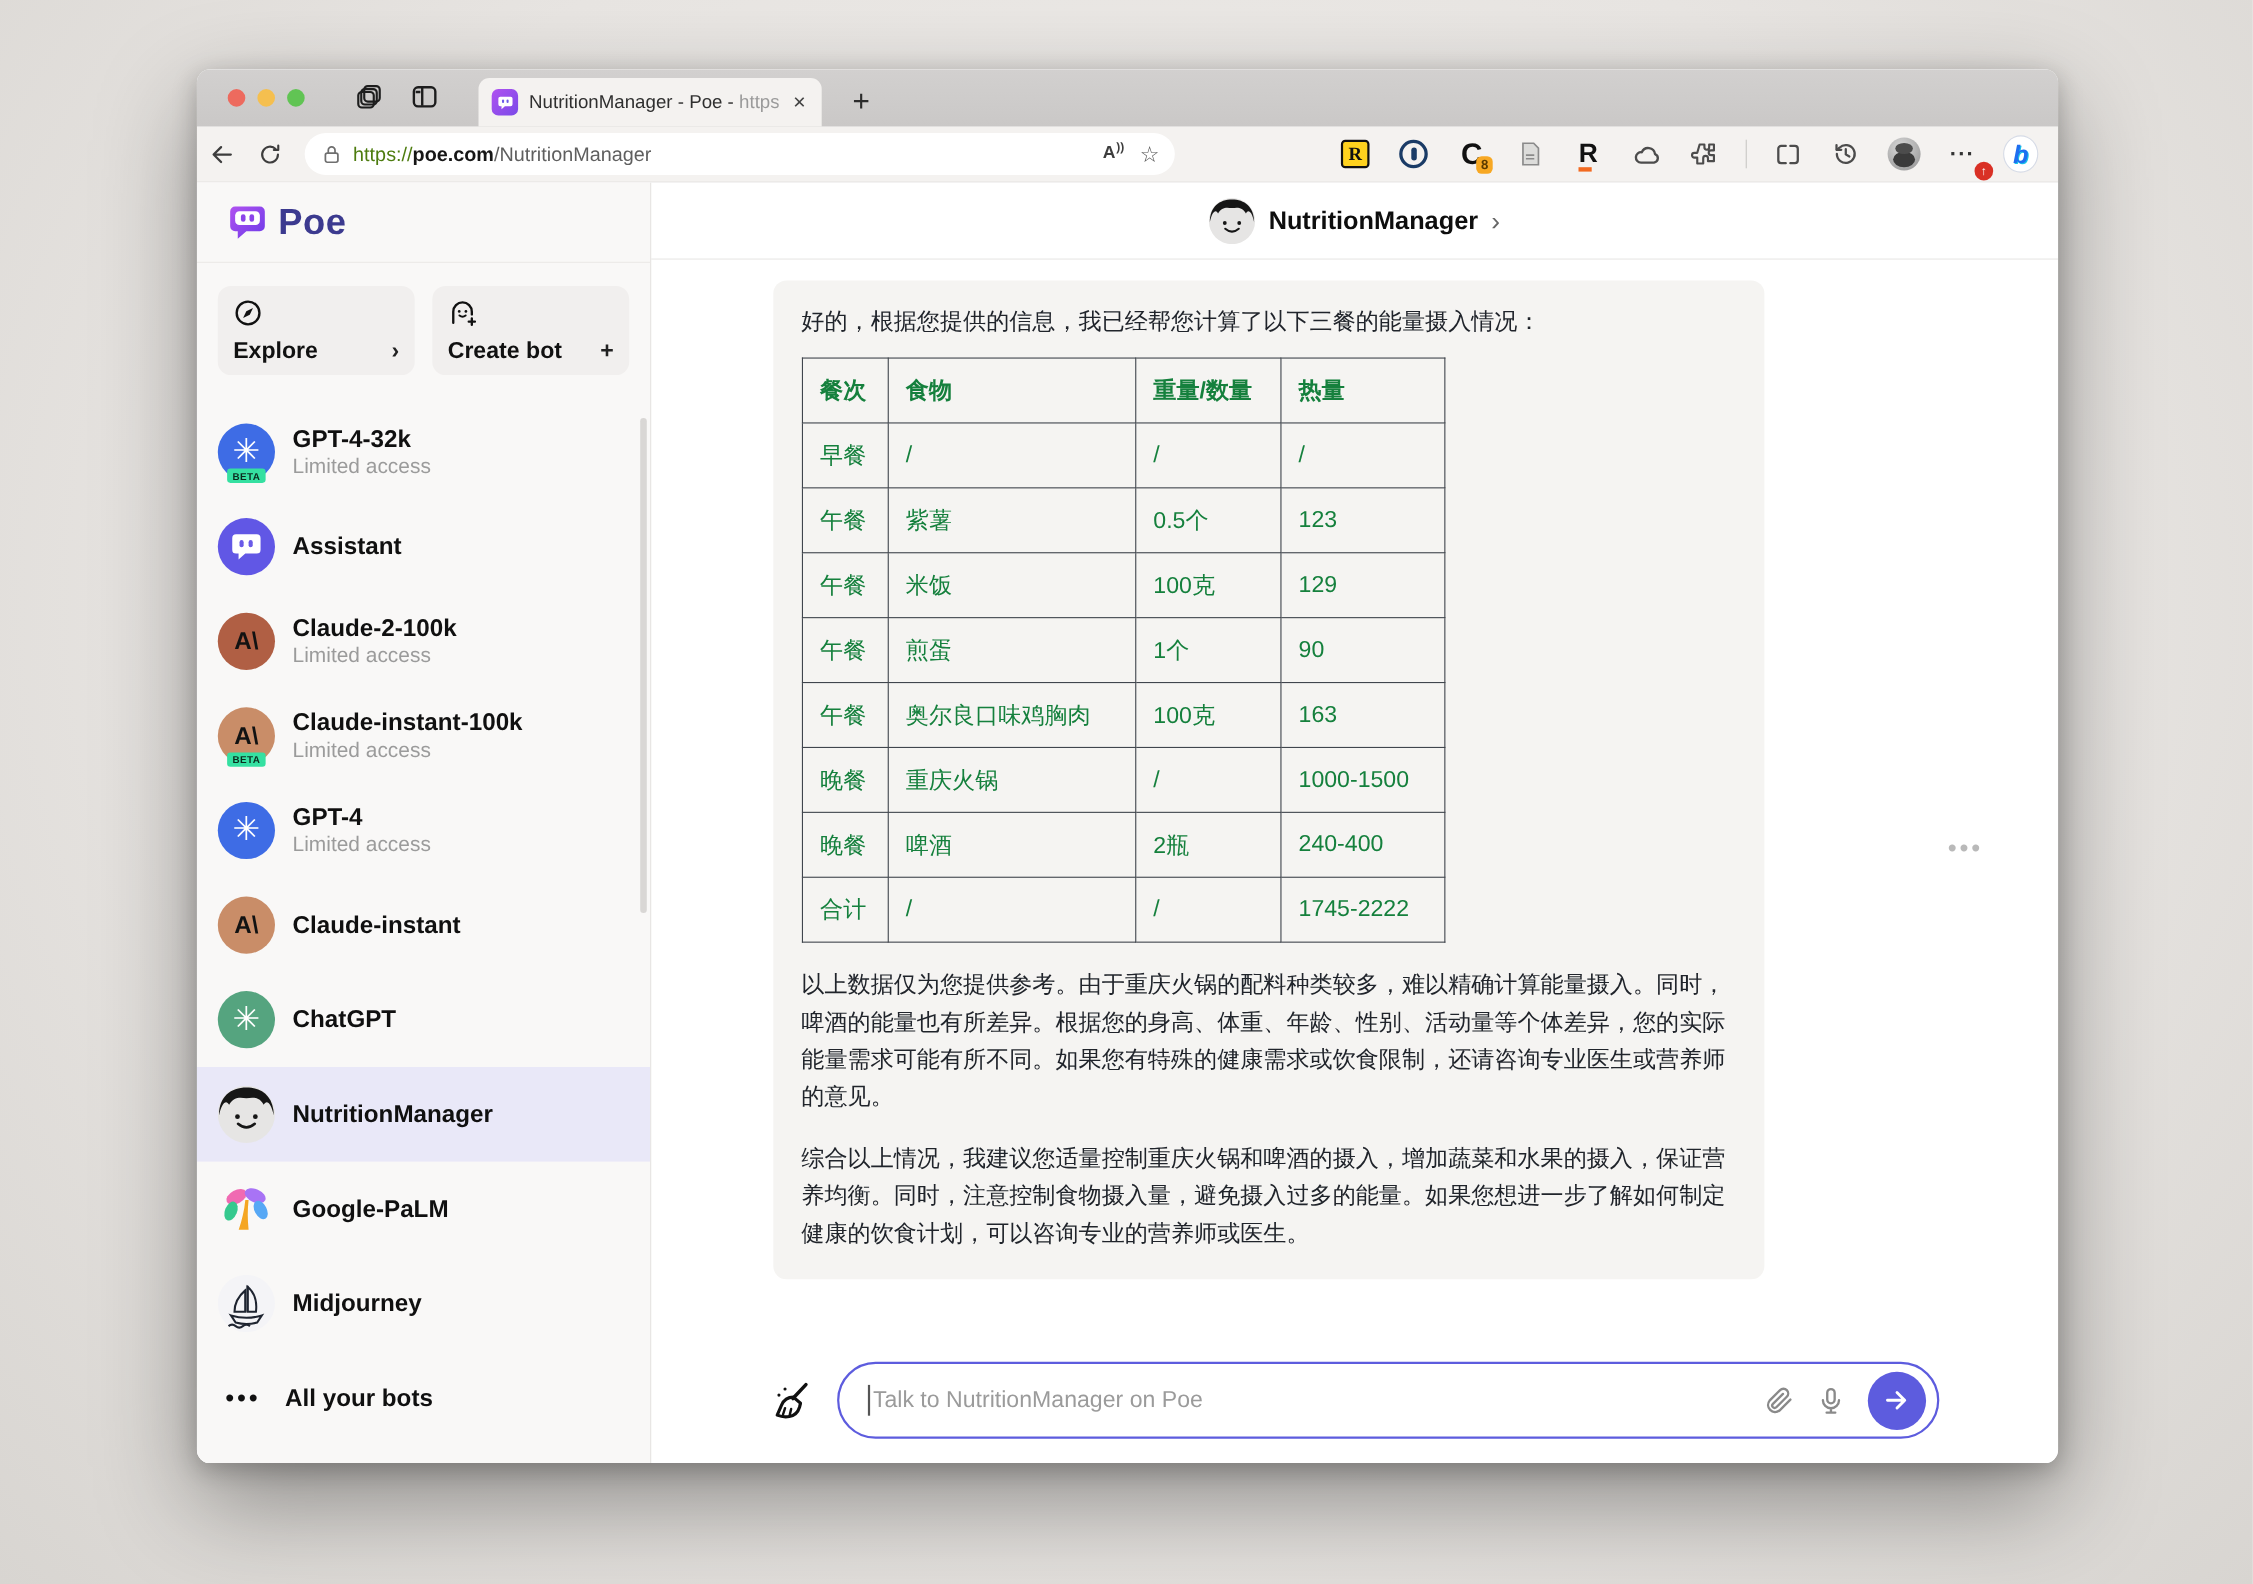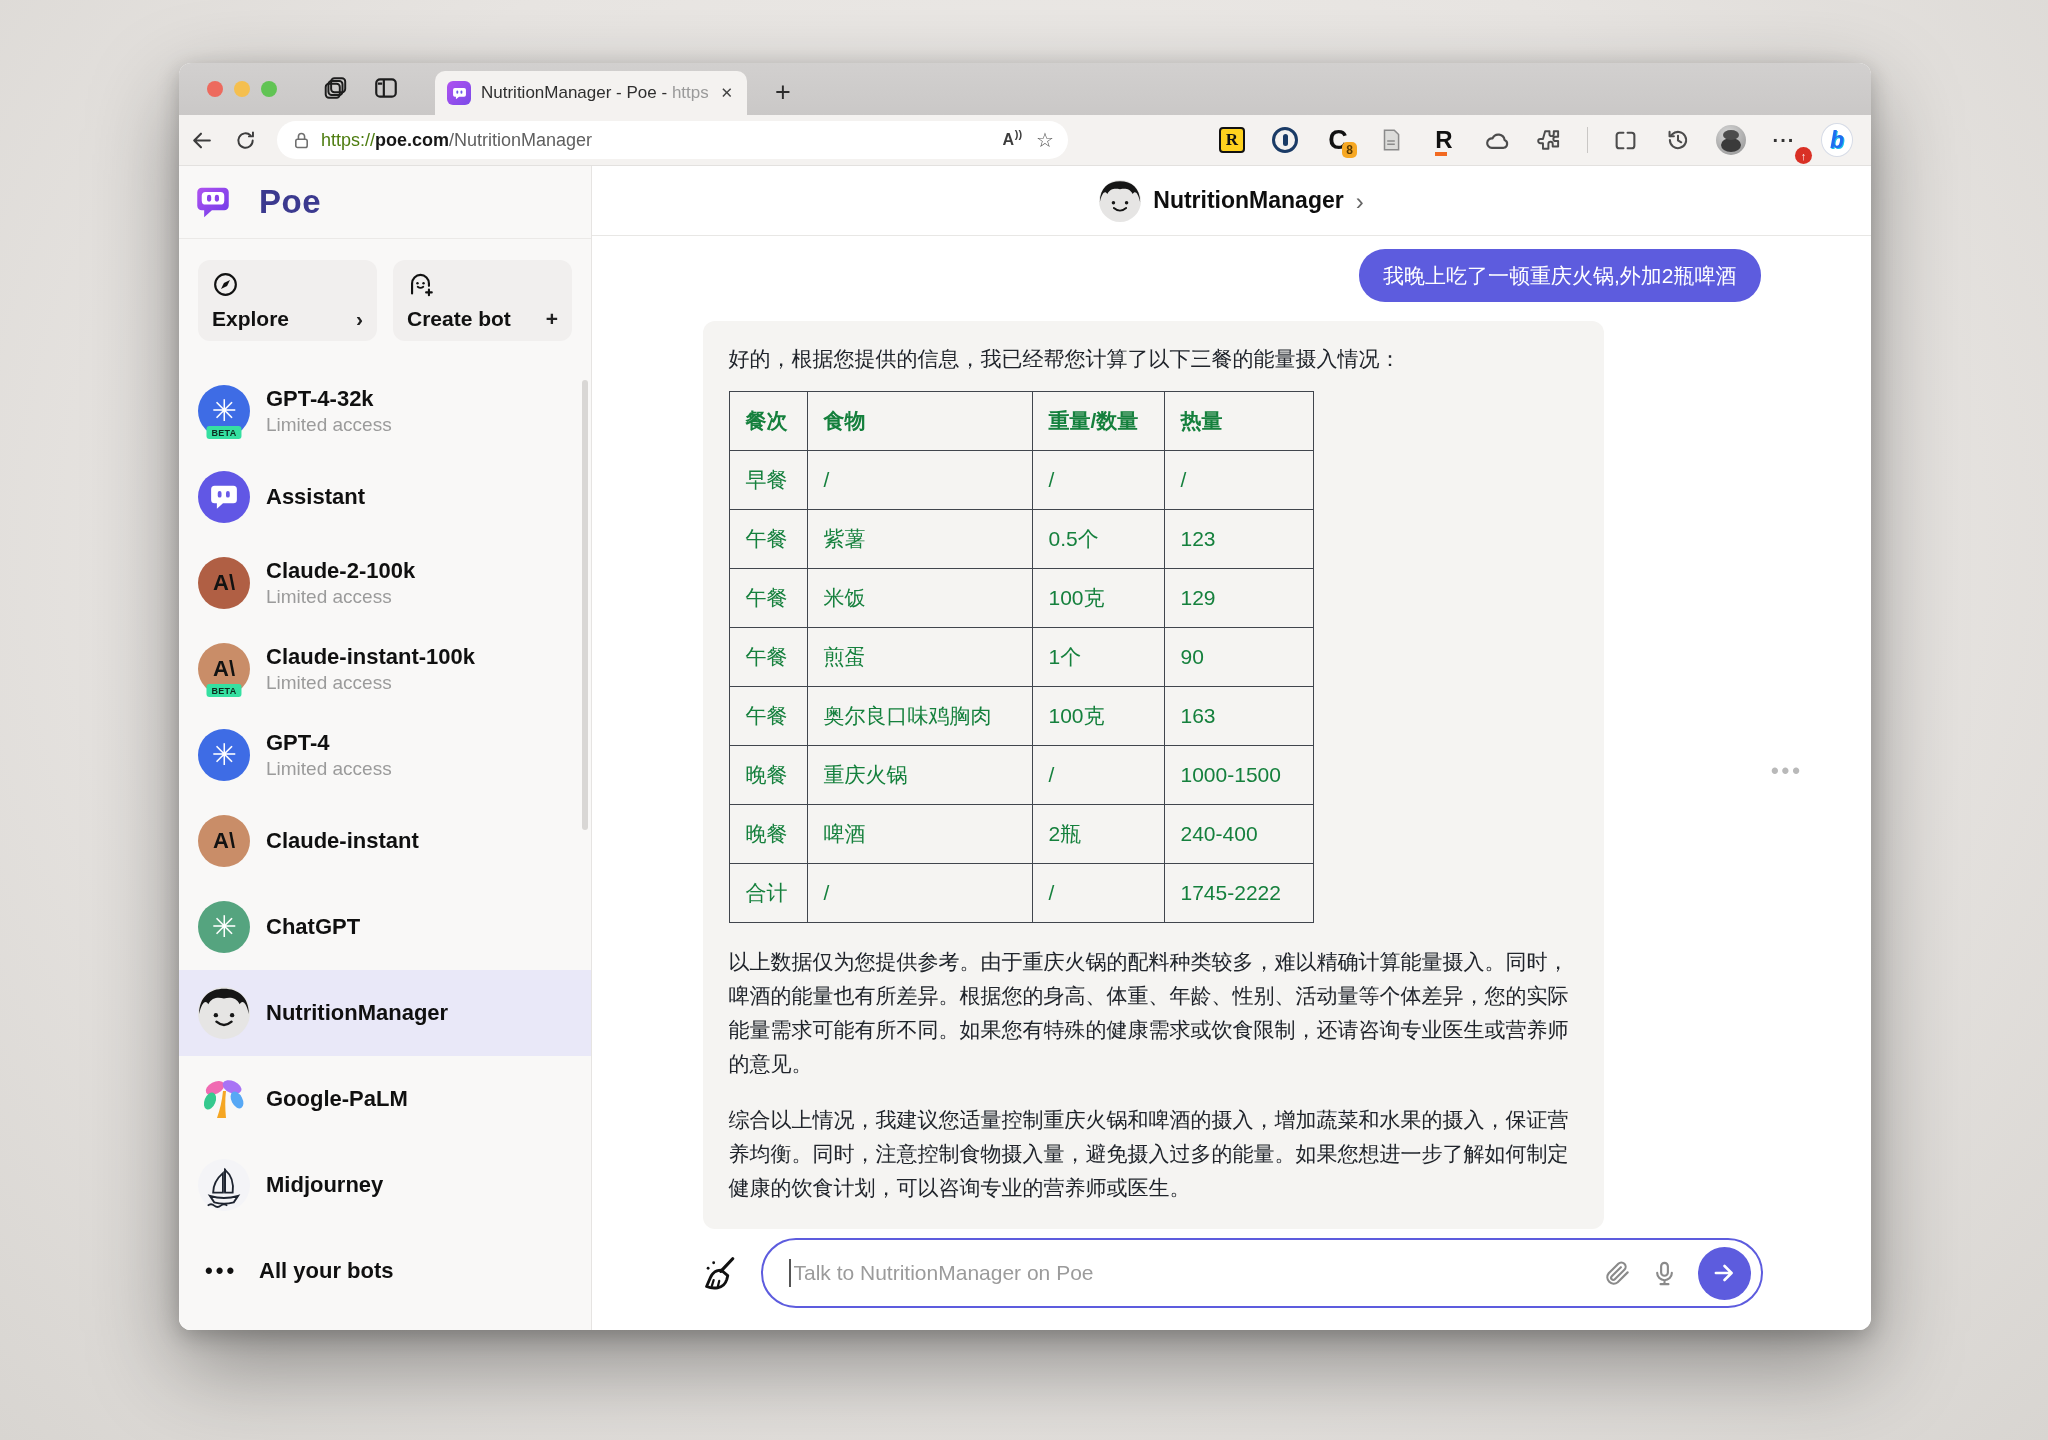--- a/index.html
+++ b/index.html
@@ -69,21 +69,21 @@
   .avatar-ext::after { content:""; position:absolute; left:7px; top:5px; width:16px; height:10px; border-radius:50%; background:#4c4c4c; box-shadow:0 10px 0 2px #3a3a3a; }
   .more-ext { font-size:20px; color:#333; letter-spacing:1px; font-weight:700; position:relative; }
   .upd { position:absolute; right:-12px; bottom:-8px; width:17px; height:17px; background:#d93025; border-radius:50%; color:#fff; font-size:11px; display:flex; align-items:center; justify-content:center; font-weight:700; }
   .bing { width:34px; height:34px; border-radius:50%; background:#fff; border:1px solid #d6dbe6; display:flex; align-items:center; justify-content:center; font-weight:800; font-style:italic; font-size:23px; color:#1f6ef0; text-shadow:1px 1px 0 #19c3e8; }
 
   
   .app { flex:1; display:flex; min-height:0; background:#fff; }
 
   
   .sidebar { width:413px; background:#f9f8f7; border-right:1px solid #e6e4e2; position:relative; display:flex; flex-direction:column; }
-  .logo-row { height:73px; display:flex; align-items:center; gap:28px; padding-left:16px; border-bottom:1px solid #ebe9e7; }
+  .logo-row { height:73px; display:flex; align-items:center; gap:10px; padding-left:28px; border-bottom:1px solid #ebe9e7; }
   .logo-text { font-size:33px; font-weight:700; color:#3c3a8f; letter-spacing:.5px; }
   .cards { display:flex; gap:16px; padding:21px 19px 0 19px; }
   .card { flex:1; height:81px; background:#f1efee; border-radius:12px; padding:11px 14px 10px 14px; display:flex; flex-direction:column; justify-content:space-between; }
   .card-bottom { display:flex; align-items:center; justify-content:space-between;gap:27px; }
   .card-label { font-size:21px; font-weight:700; color:#111; }
   .card-glyph { font-size:21px; color:#222; font-weight:600; }
   .botlist { margin-top:27px; }
   .bot-item { height:86px; display:flex; align-items:center; gap:16px; padding-left:19px; }
   .bot-item.selected { background:#e9e8f8; }
   .avatar { width:52px; height:52px; border-radius:50%; flex-shrink:0; display:flex; align-items:center; justify-content:center; position:relative; }
@@ -506,21 +506,20 @@
             <svg width="42" height="42" viewBox="0 0 48 48">
               <use href="#sym-face"></use>
             </svg>
           </span>
         <span class="chat-title">NutritionManager</span>
         <span class="chat-chevron">›</span>
       </div>
 
       <div class="chat-body">
         <div class="thread">
-          <div class="user-msg">我晚上吃了一顿重庆火锅,外加2瓶啤酒</div>
 
           <div class="bot-card">
             <div class="intro">好的，根据您提供的信息，我已经帮您计算了以下三餐的能量摄入情况：</div>
             <table class="nutri">
               <colgroup>
                   <col class="c0">
                   <col class="c1">
                   <col class="c2">
                   <col class="c3">
                 </colgroup>

